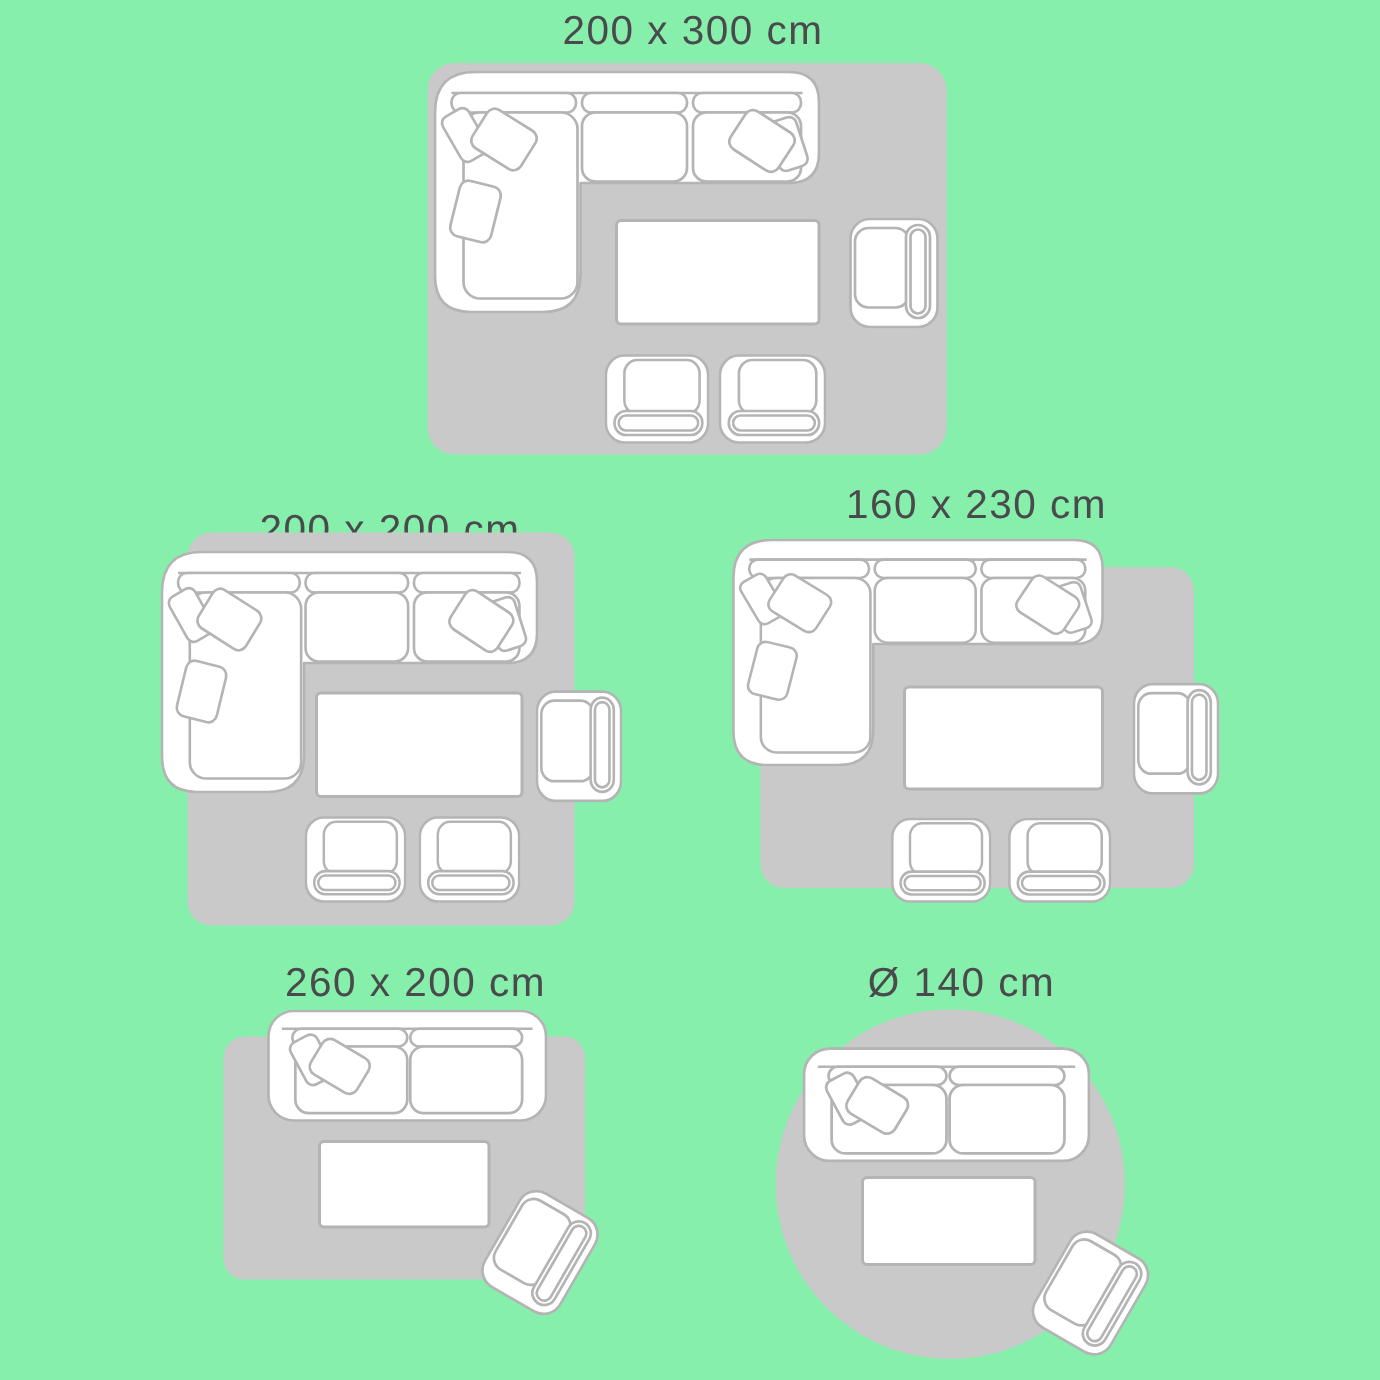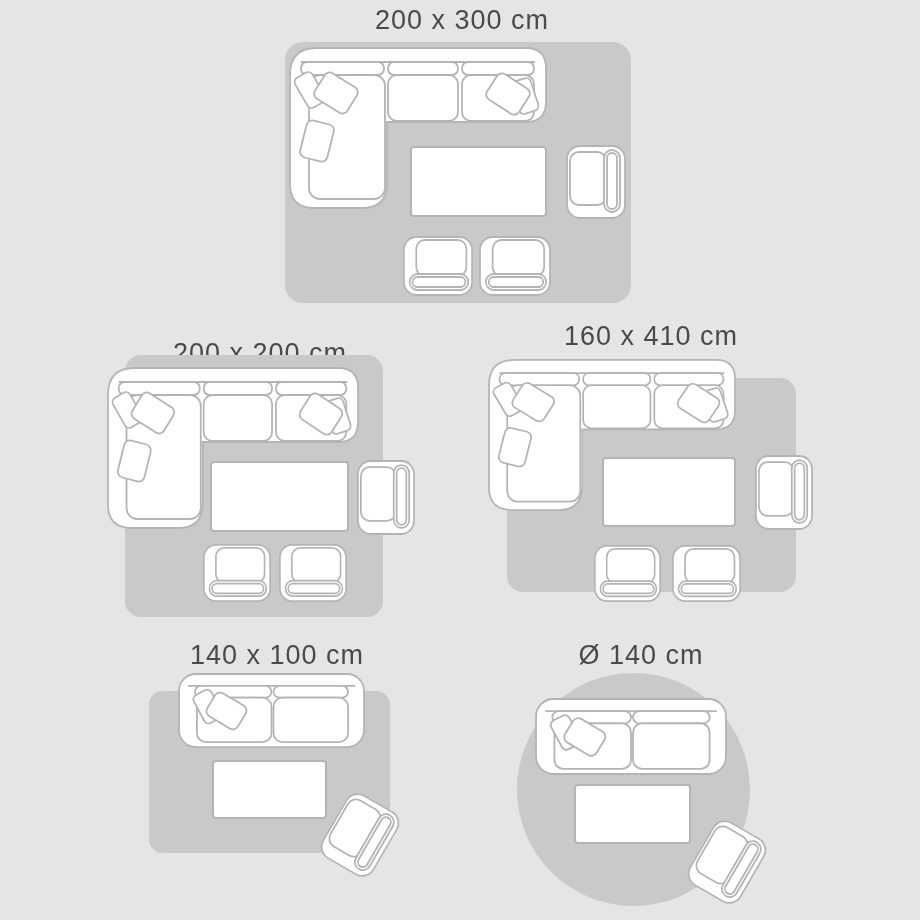--- a/index.html
+++ b/index.html
@@ -1,17 +1,17 @@
 <!DOCTYPE html>
 <html><head>
 <meta charset="utf-8">
 <style>
   html,body{margin:0;padding:0;background:#ffffff;}
   .stage{
-    position:relative;width:920px;height:920px;background:#e5e5e5;overflow:hidden;
+    position:relative;width:920px;height:920px;background:#86efac;overflow:hidden;
     font-family:"Liberation Sans",sans-serif;
   }
   .dg{display:contents;}
   .size-label{
     position:absolute;width:340px;text-align:center;
     font-size:27px;line-height:30px;letter-spacing:1px;
     color:#4a4a4c;font-weight:400;white-space:nowrap;
   }
   .rug{position:absolute;background:#c9c9c9;}
   .rug.round{border-radius:50%;}
@@ -120,21 +120,21 @@
       </svg>
     <svg class="furn" style="left:279px;top:544px" width="68" height="58" viewBox="0 0 74 60" preserveAspectRatio="none">
         <g transform="translate(74,0) rotate(90)">
           <use href="#armchair-shape"></use>
         </g>
       </svg>
   </section>
 
   
   <section class="dg">
-    <div class="size-label" style="left:481px;top:321px">160 x 410 cm</div>
+    <div class="size-label" style="left:481px;top:321px">160 x 230 cm</div>
     <div class="rug" style="left:507px;top:378px;width:289px;height:214px;border-radius:16px"></div>
     <div class="ctable" style="left:602px;top:457px;width:134px;height:70px"></div>
     <svg class="furn" style="left:488px;top:359px" width="248" height="152" viewBox="0 0 258 162" preserveAspectRatio="none">
         <use href="#corner-sofa-shape"></use>
       </svg>
     <svg class="furn" style="left:755px;top:455px" width="58" height="75" viewBox="0 0 60 74" preserveAspectRatio="none">
         <use href="#armchair-shape"></use>
       </svg>
     <svg class="furn" style="left:594px;top:545px" width="67" height="57" viewBox="0 0 74 60" preserveAspectRatio="none">
         <g transform="translate(74,0) rotate(90)">
@@ -143,21 +143,21 @@
       </svg>
     <svg class="furn" style="left:672px;top:545px" width="69" height="57" viewBox="0 0 74 60" preserveAspectRatio="none">
         <g transform="translate(74,0) rotate(90)">
           <use href="#armchair-shape"></use>
         </g>
       </svg>
   </section>
 
   
   <section class="dg">
-    <div class="size-label" style="left:107px;top:640px">140 x 100 cm</div>
+    <div class="size-label" style="left:107px;top:640px">260 x 200 cm</div>
     <div class="rug" style="left:149px;top:691px;width:241px;height:162px;border-radius:14px"></div>
     <div class="ctable" style="left:212px;top:760px;width:115px;height:59px"></div>
     <svg class="furn" style="left:178px;top:673px" width="187" height="75" viewBox="0 0 188 76" preserveAspectRatio="none">
         <use href="#sofa2-shape"></use>
       </svg>
     <svg class="furn tilt30" style="left:330px;top:798px" width="60" height="74" viewBox="0 0 60 74">
         <use href="#armchair-shape"></use>
       </svg>
   </section>
 

